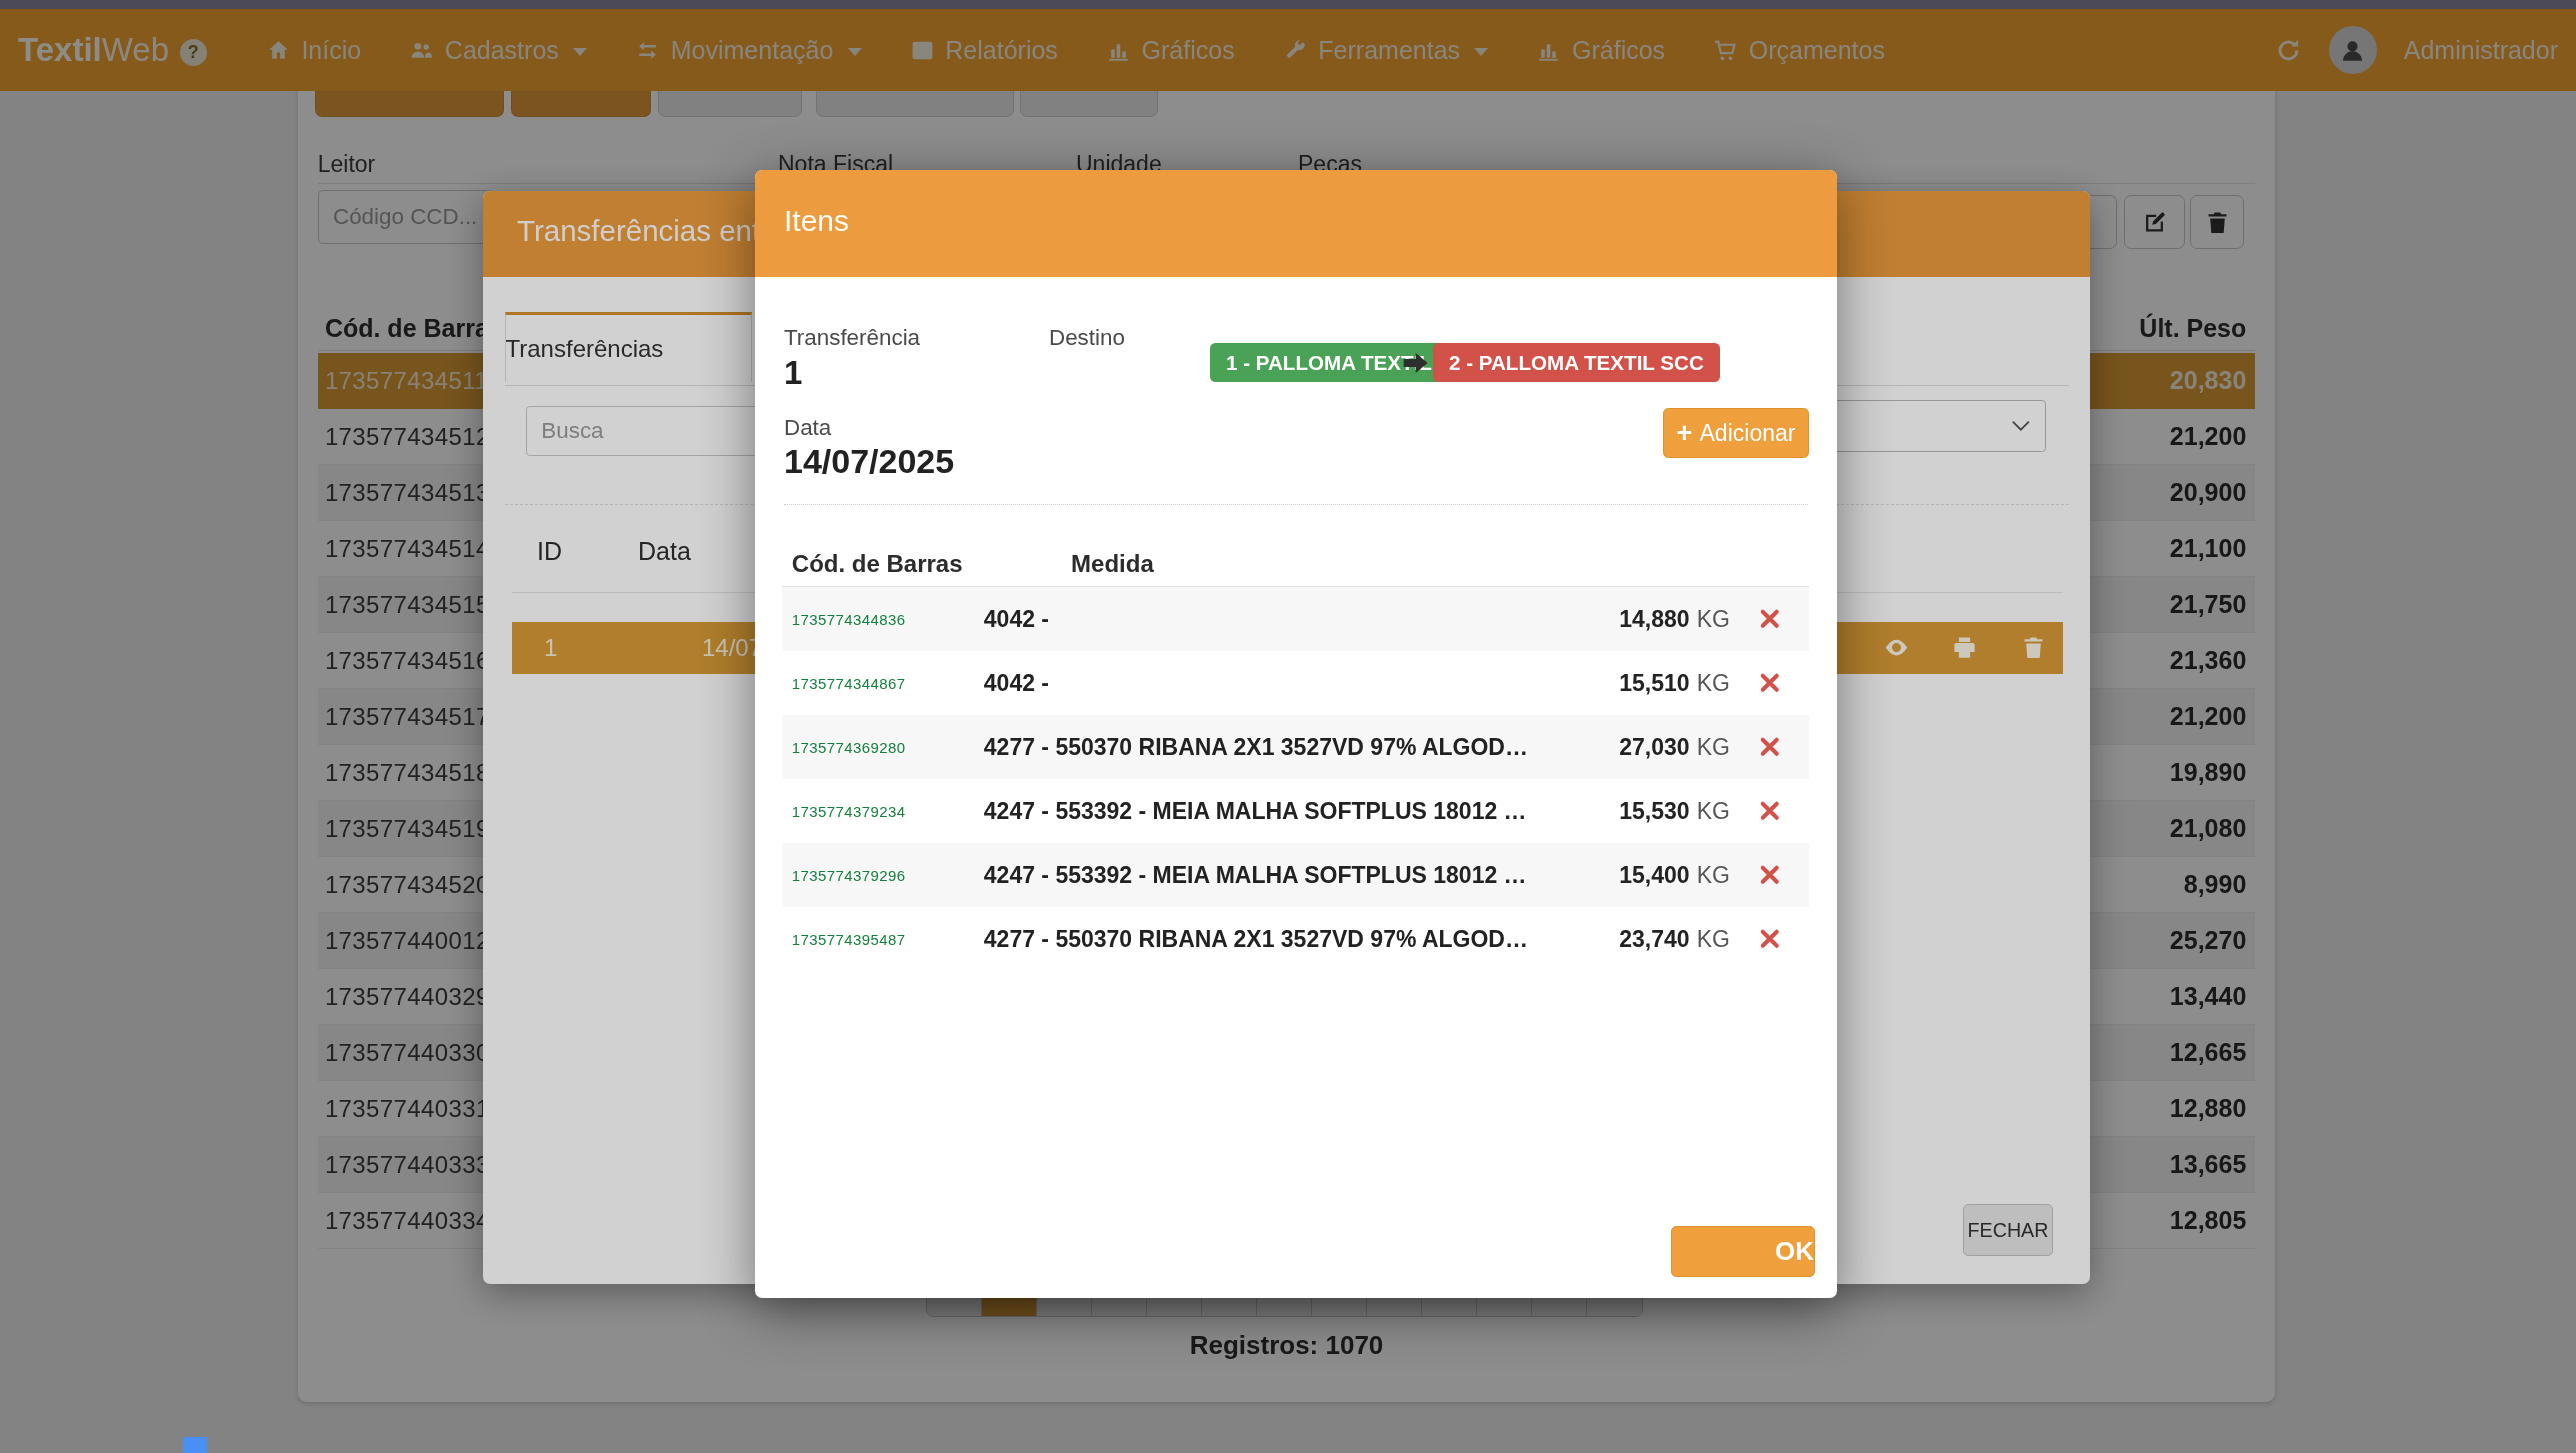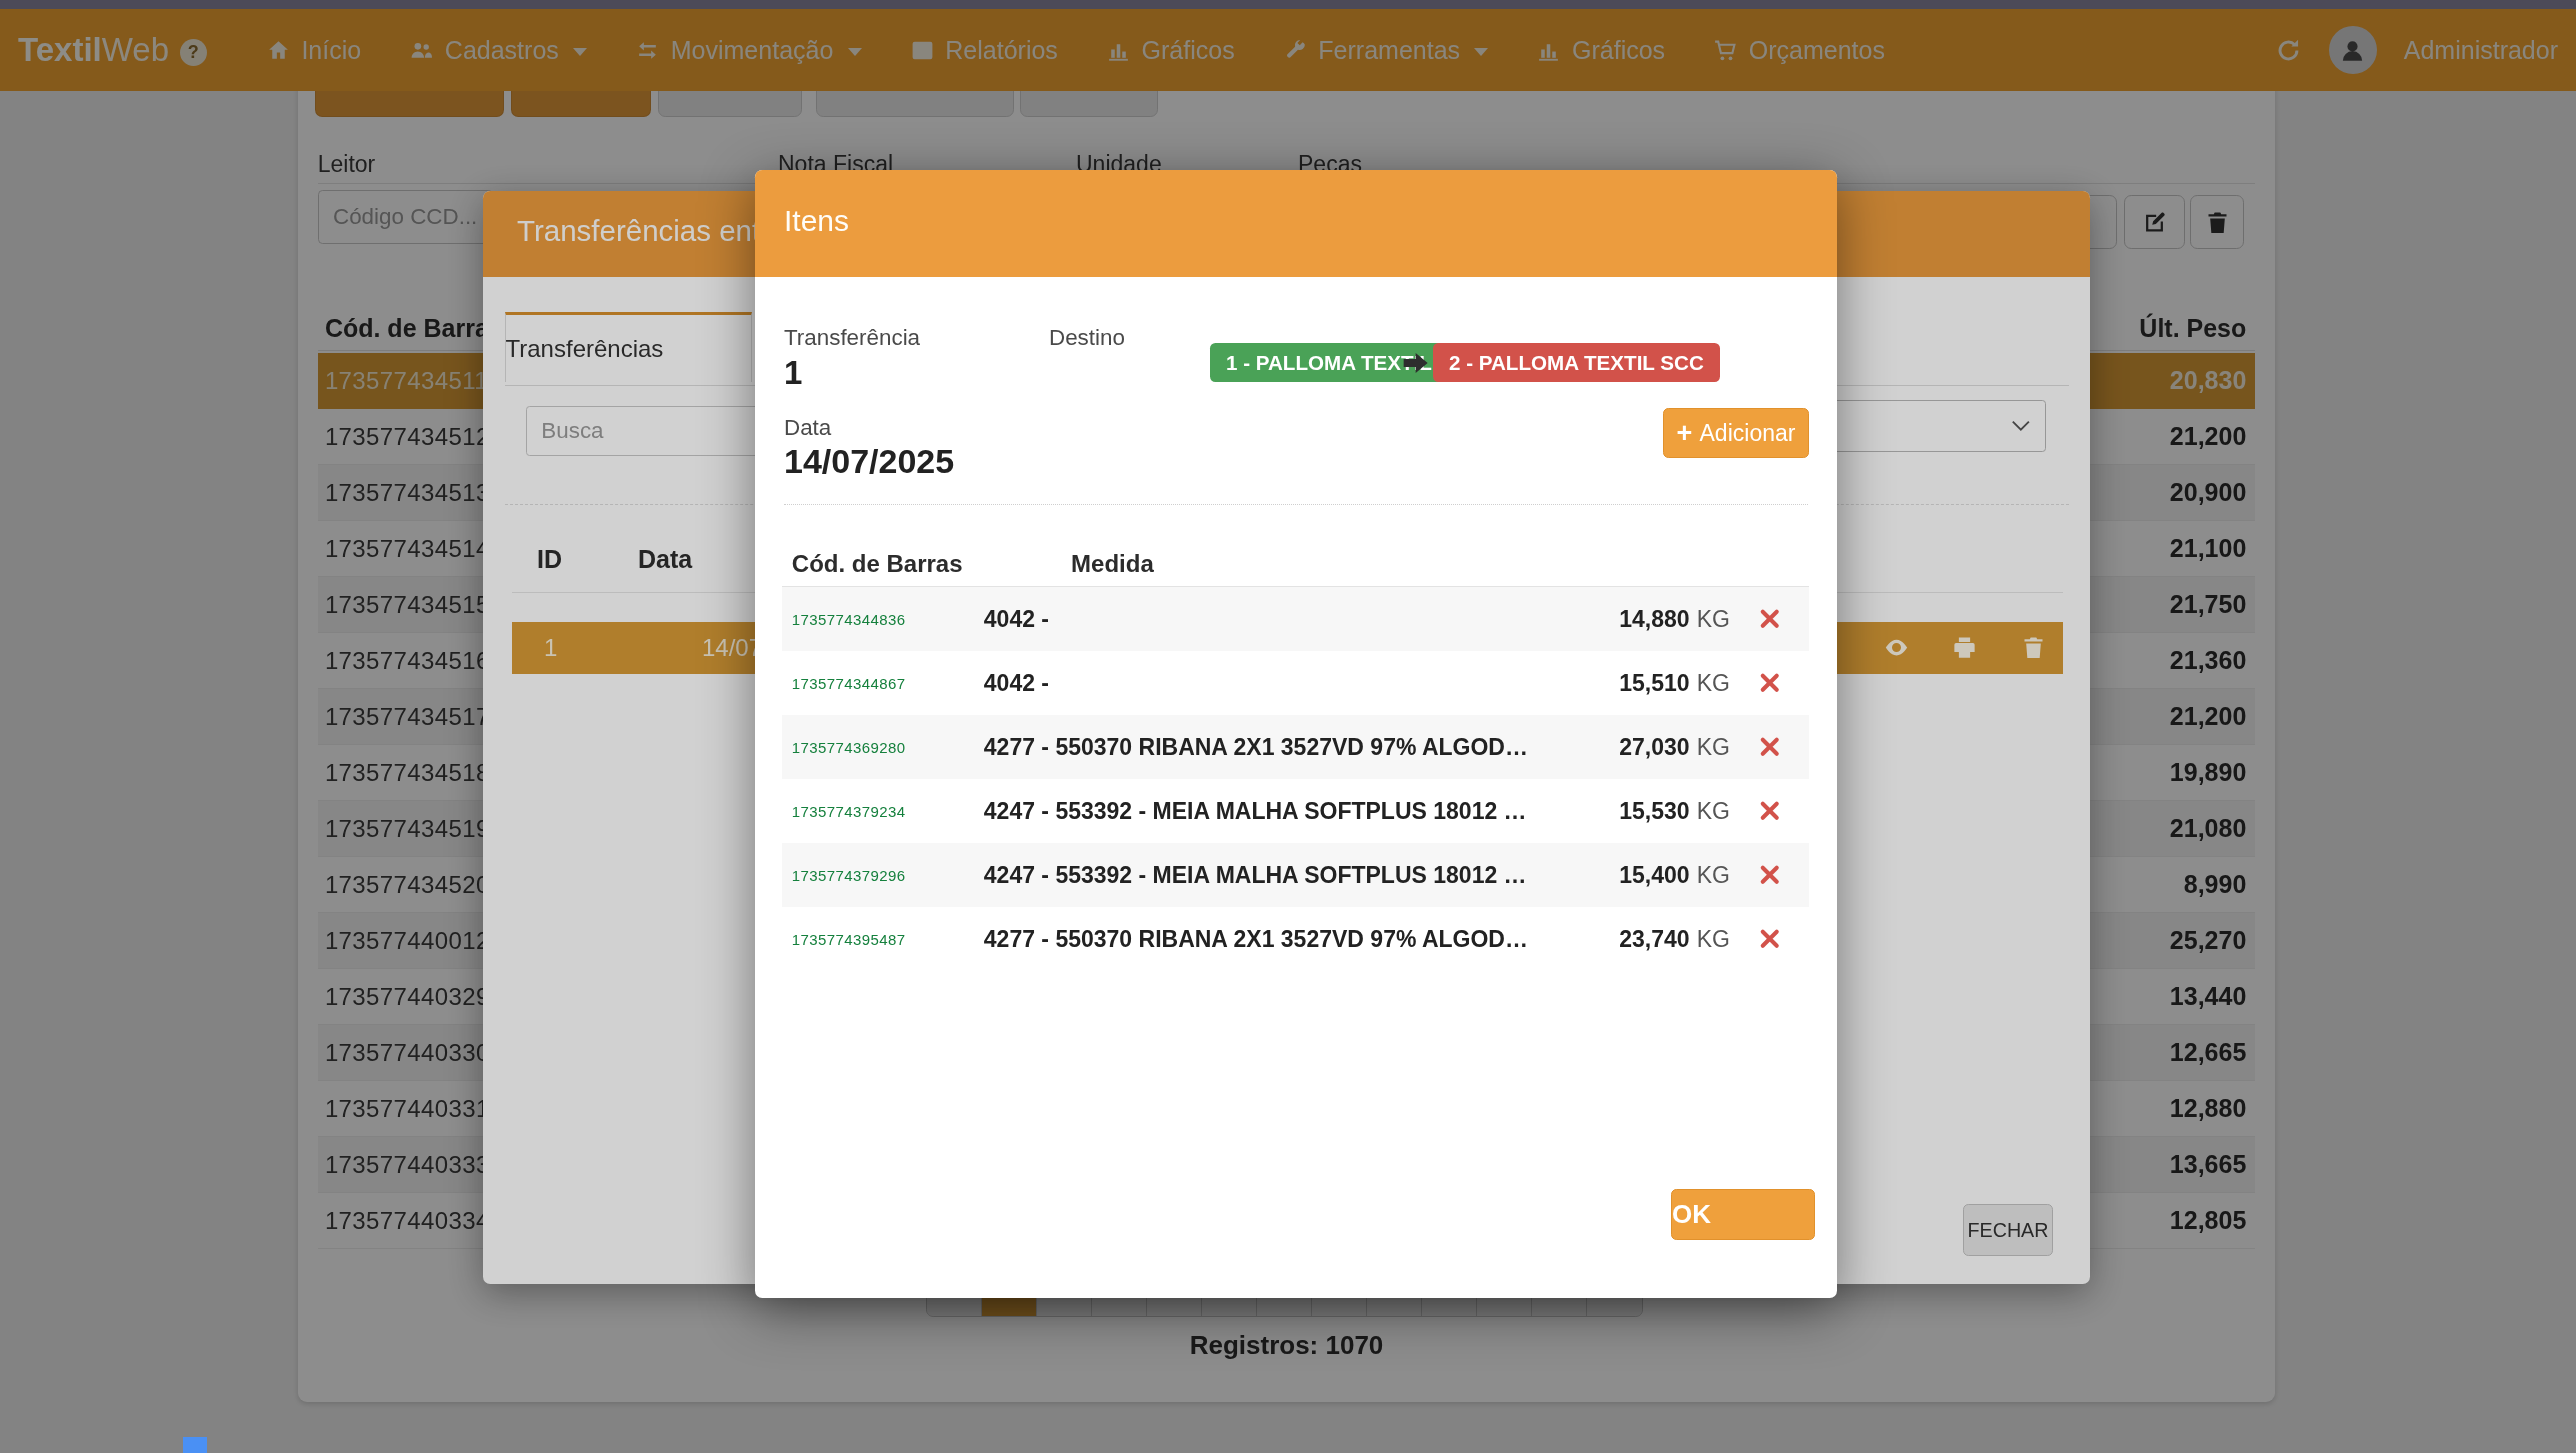--- a/index.html
+++ b/index.html
@@ -65,21 +65,21 @@
   #m2-header{position:absolute;left:0;right:0;top:0;height:86px;background:#ec9c3e;border-radius:7.2px 7.2px 0 0}
   #m2-title{position:absolute;left:34px;top:23px;font-size:29.5px;color:#fdfcf9;white-space:nowrap;overflow:hidden;max-width:1522px}
   #m2-tab{position:absolute;left:21.5px;top:121px;width:247px;height:70px;background:#fff;border-top:3.6px solid #d78f2b;border-left:0.9px solid #ddd;border-right:0.9px solid #ddd;display:flex;align-items:center;justify-content:flex-start;font-size:24px;color:#333;cursor:pointer}
   #m2-tabline{position:absolute;left:21.5px;right:21.5px;top:194px;border-bottom:0.9px solid #ddd}
   #m2-busca{position:absolute;left:43px;top:215px;width:537px;height:50px;border:0.9px solid #c9c9c9;border-radius:3.6px;font-size:22.4px;padding:0 14.3px;color:#444;font-family:"Liberation Sans",sans-serif}
   #m2-busca::placeholder{color:#9a9a9a}
   #m2-select{position:absolute;left:1217px;top:209px;width:346px;height:52px;border:0.9px solid #b9b9b9;border-radius:3.6px;background:#fff;cursor:pointer}
   #m2-select .chev{position:absolute;right:14.3px;top:18px}
   #m2-select .chev svg{width:19.7px;height:14.3px;stroke:#555;fill:none;stroke-width:2.1px}
   #m2-dashed{position:absolute;left:21.5px;right:21.5px;top:313px;border-top:1.8px dashed #ddd}
-  .m2-h{position:absolute;top:354px;font-size:25px;font-weight:700;color:#2e2e2e}
+  .m2-h{position:absolute;top:346px;font-size:25px;font-weight:400;color:#2e2e2e}
   #m2-underline{position:absolute;left:29px;right:27px;top:401px;border-bottom:1.8px solid #e6e6e6}
   #m2-row{position:absolute;left:29px;top:431px;width:1551px;height:52px;background:#d79a36;cursor:pointer}
   #m2-row .cell-id{position:absolute;left:32px;top:11.6px;font-size:24px;color:#f6eedb}
   #m2-row .cell-data{position:absolute;left:190px;top:11.6px;font-size:24px;color:#f6eedb}
   .m2-ic{position:absolute;top:11.6px;color:#faf4e6;cursor:pointer}
   .m2-ic svg{width:27px;height:27px;fill:currentColor}
   #m2-close{position:absolute;left:1480px;top:1013px;width:90px;height:52px;background:#e8e8e8;border:0.9px solid #c4c4c4;border-radius:5.4px;display:flex;align-items:center;justify-content:center;font-size:19.7px;color:#333;cursor:pointer}
 
   
   #m3{position:absolute;left:755px;top:170px;width:1082px;height:1128px;background:#fff;border-radius:7.2px;z-index:40;box-shadow:0 12.5px 54px rgba(0,0,0,.45)}
@@ -104,21 +104,21 @@
   .c-med{width:170px;flex:none;text-align:right}
   .c-x{width:79px;flex:none;display:flex;align-items:center;justify-content:center}
   .it-row{height:64px;font-size:23px}
   .it-row:nth-child(odd){background:#f7f7f7}
   .it-row .c-code{color:#15803d;font-size:15px;letter-spacing:0.4px}
   .it-row .c-prod{font-weight:700;color:#222;white-space:nowrap;overflow:hidden}
   .it-row .c-med .val{font-weight:700;color:#222}
   .it-row .c-med .unit{color:#555;margin-left:7.2px}
   .x-ic{color:#d2524a;cursor:pointer}
   .x-ic svg{width:21.5px;height:21.5px;stroke:currentColor;stroke-width:3.8px;stroke-linecap:round}
-  #btn-ok{position:absolute;left:916px;top:912px;width:144px;height:51px;background:#efa03c;border:0.9px solid #e1912c;border-radius:5.4px;display:flex;align-items:center;justify-content:flex-start;color:#fff;font-size:26px;font-weight:700;cursor:pointer}
+  #btn-ok{position:absolute;left:916px;top:949px;width:144px;height:51px;background:#efa03c;border:0.9px solid #e1912c;border-radius:5.4px;display:flex;align-items:center;justify-content:flex-end;color:#fff;font-size:26px;font-weight:700;cursor:pointer}
 
   #blue-artifact{position:absolute;left:183px;top:1437px;width:24px;height:16px;background:#4a90f4;z-index:50}
 </style>
 </head>
 <body>
 
 <div id="app">
 
   <div id="topstrip"></div>
 

